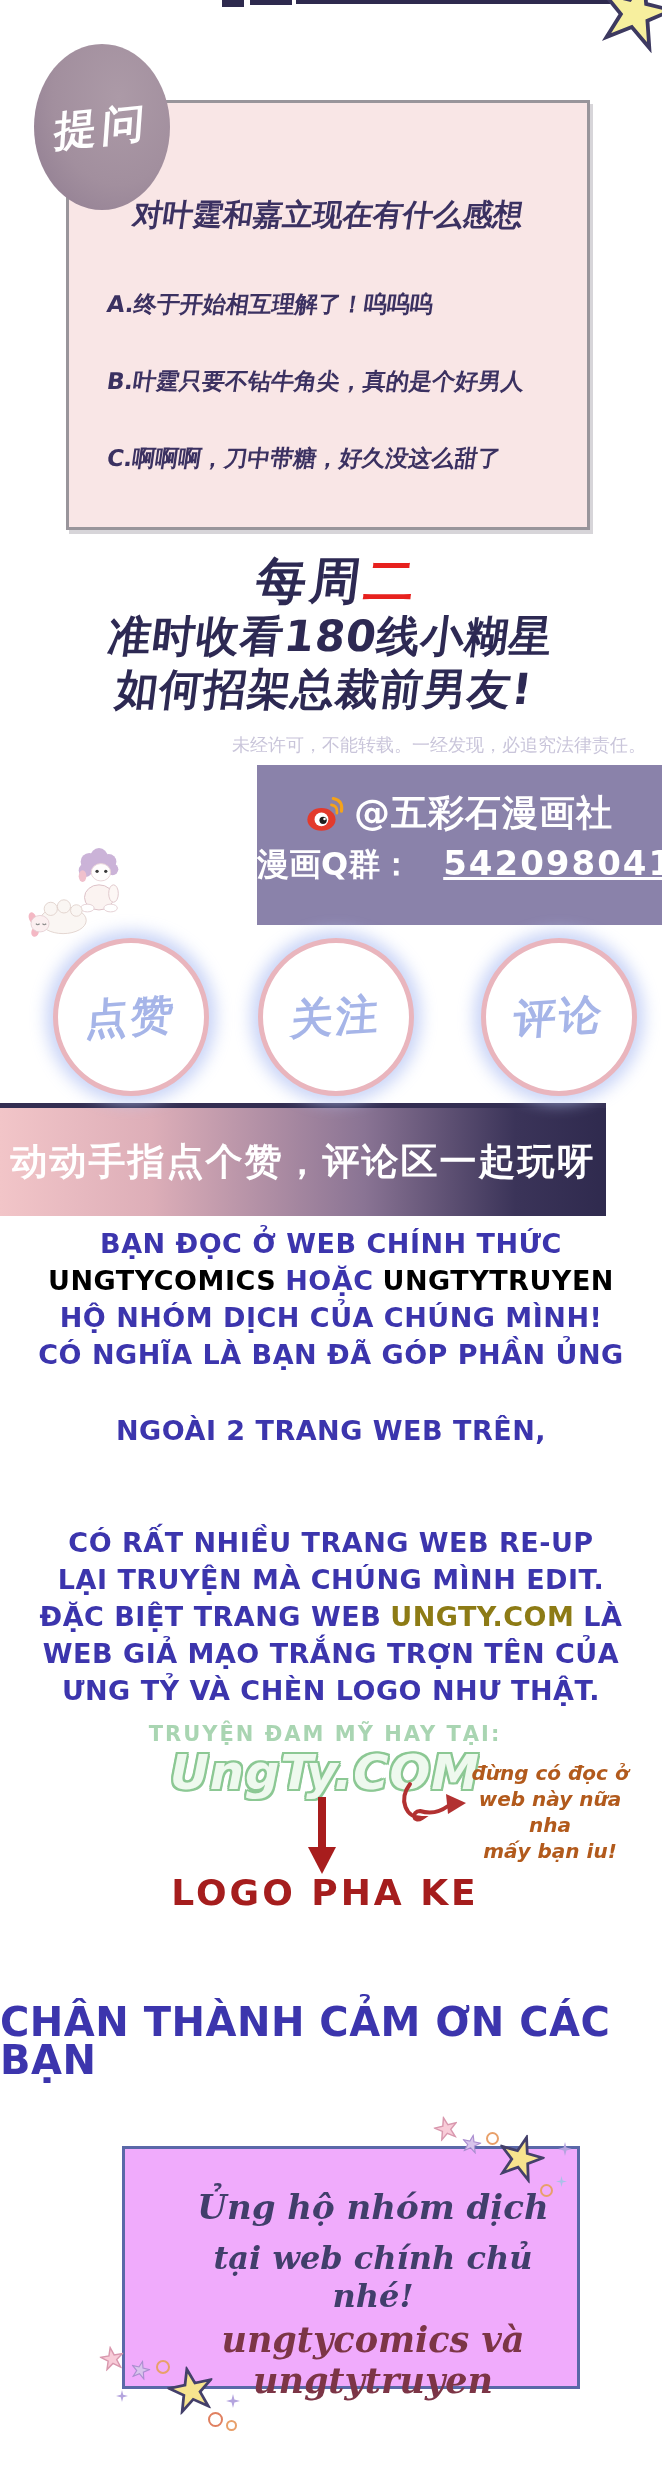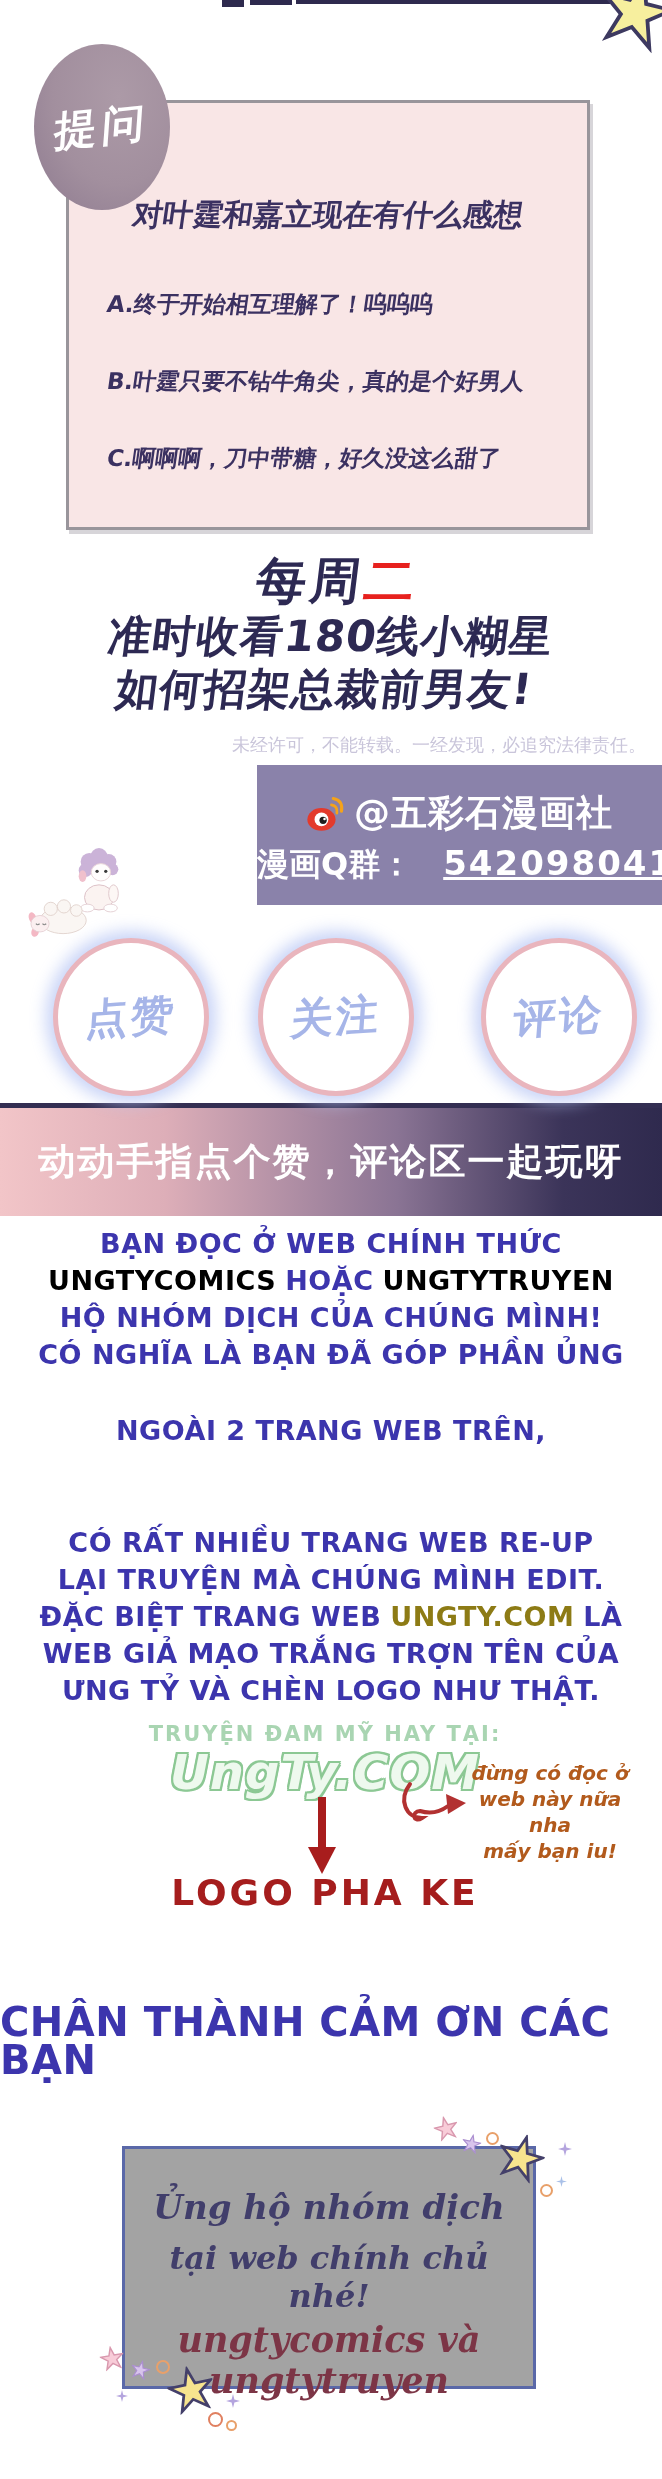--- a/index.html
+++ b/index.html
@@ -48,21 +48,21 @@
   .schedule .l1 .day { color:#e7211e; }
   .schedule .l2 { font-size:43px; line-height:53px; letter-spacing:1px; }
   .schedule .l3 { font-size:43px; line-height:53px; letter-spacing:1px; }
 
   .copyright {
     left:232px; top:733px; width:430px; font-size:18px; color:#c9c5da;
     letter-spacing:0px; white-space:nowrap;
   }
 
   
-  .social-box { left:257px; top:765px; width:405px; height:140px; background:#8a82aa; }
+  .social-box { left:257px; top:765px; width:405px; height:160px; background:#8a82aa; }
   .weibo-row { position:absolute; left:0; right:0; top:24px; text-align:center; white-space:nowrap; }
   .weibo-row svg { vertical-align:middle; margin-right:8px; }
   .weibo-handle { color:#fff; font-size:36px; font-weight:bold; vertical-align:middle; letter-spacing:1px; }
   .qq-row { position:absolute; left:0; right:0; top:78px; text-align:center; color:#fff; font-weight:bold; white-space:nowrap; }
   .qq-label { font-size:32px; }
   .qq-number { font-size:34px; margin-left:31px; letter-spacing:2px;text-decoration:underline; }
 
   
   .lamb-sit  { left:70px; top:846px; z-index:4; }
   .lamb-lie  { left:26px; top:896px; z-index:4; }
@@ -77,21 +77,21 @@
   .circle span {
     font-size:42px; font-weight:bold; color:#a6b5e8; letter-spacing:3px;
     transform:skewX(-8deg) rotate(-4deg); white-space:nowrap;
   }
   .c1 { left:53px;  top:938px; }
   .c2 { left:258px; top:938px; }
   .c3 { left:481px; top:938px; }
 
   
   .banner {
-    left:0; top:1103px; width:662px; height:108px;
+    left:0; top:1103px; width:606px; height:108px;
     border-top:5px solid #332e52;
     background:linear-gradient(90deg,#f2c5c8 0%,#ddaeb8 25%,#8a7494 60%,#3b3459 85%,#2f2a4e 100%);
     display:flex; align-items:center; justify-content:center;
   }
   .banner span { color:#fff; font-size:37px; font-weight:bold; letter-spacing:2px; white-space:nowrap; }
 
   
   .viet {
     left:0; right:0; text-align:center; font-weight:bold; color:#3c35ad;
     font-size:27px; line-height:37px; letter-spacing:0.5px;
@@ -122,23 +122,23 @@
   }
 
   
   .thanks {
     left:0; right:0; top:2003px; text-align:left; color:#3c35ad;
     font-weight:bold; font-size:40px; line-height:38px; letter-spacing:0.5px;
   }
 
   
   .support-box {
-    left:122px; top:2146px; width:408px; height:237px; background:#a3a3a3;
+    left:122px; top:2146px; width:408px; height:237px; background:#f0abfc;
     border:3px solid #5a68a8; text-align:center; z-index:2;
-    font-family:"DejaVu Serif", serif; font-style:italic; font-weight:bold;
+    font-family:"DejaVu Serif", serif; font-style:italic; font-weight:bold;padding-left:44px;
   }
   .sup1 { margin-top:38px; font-size:34px; color:#413e6b; }
   .sup2 { margin-top:12px; font-size:32px; color:#413e6b; }
   .sup3 { margin-top:4px; font-size:35px; color:#7c3546; }
 
   .deco { z-index:5; }
   .ring { border-radius:50%; background:transparent; }
 </style>
 </head>
 <body>

